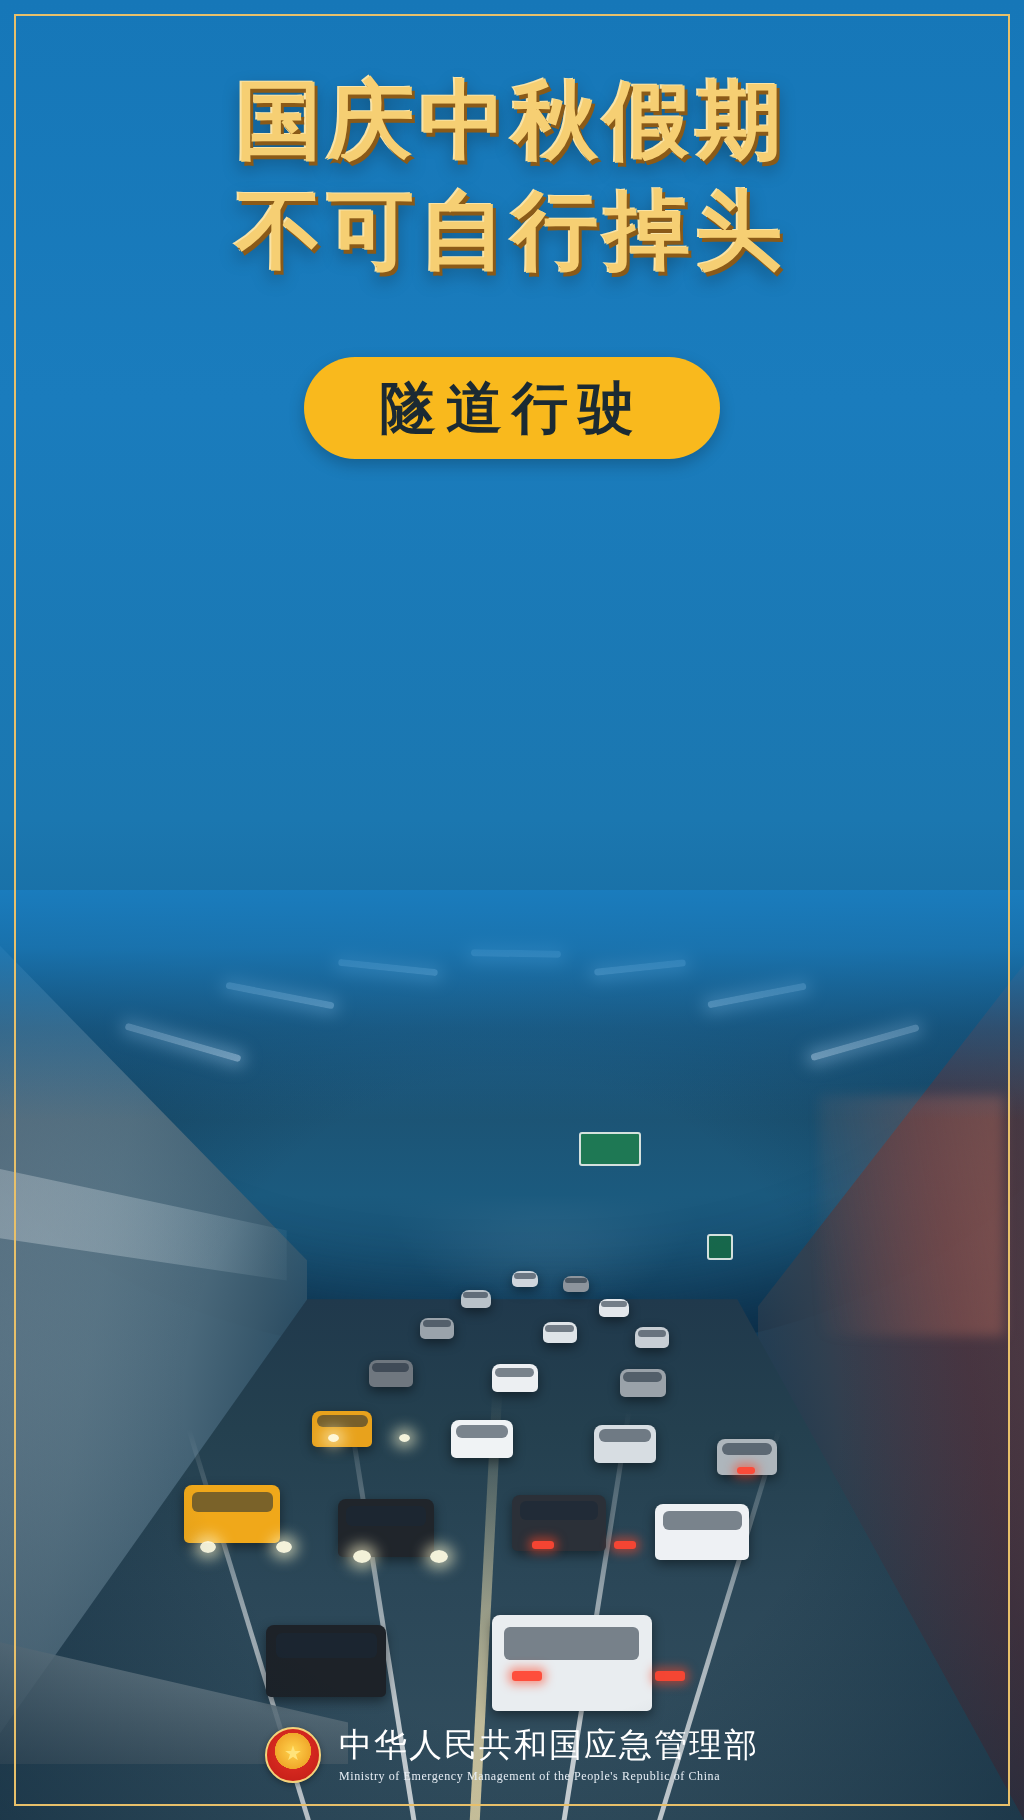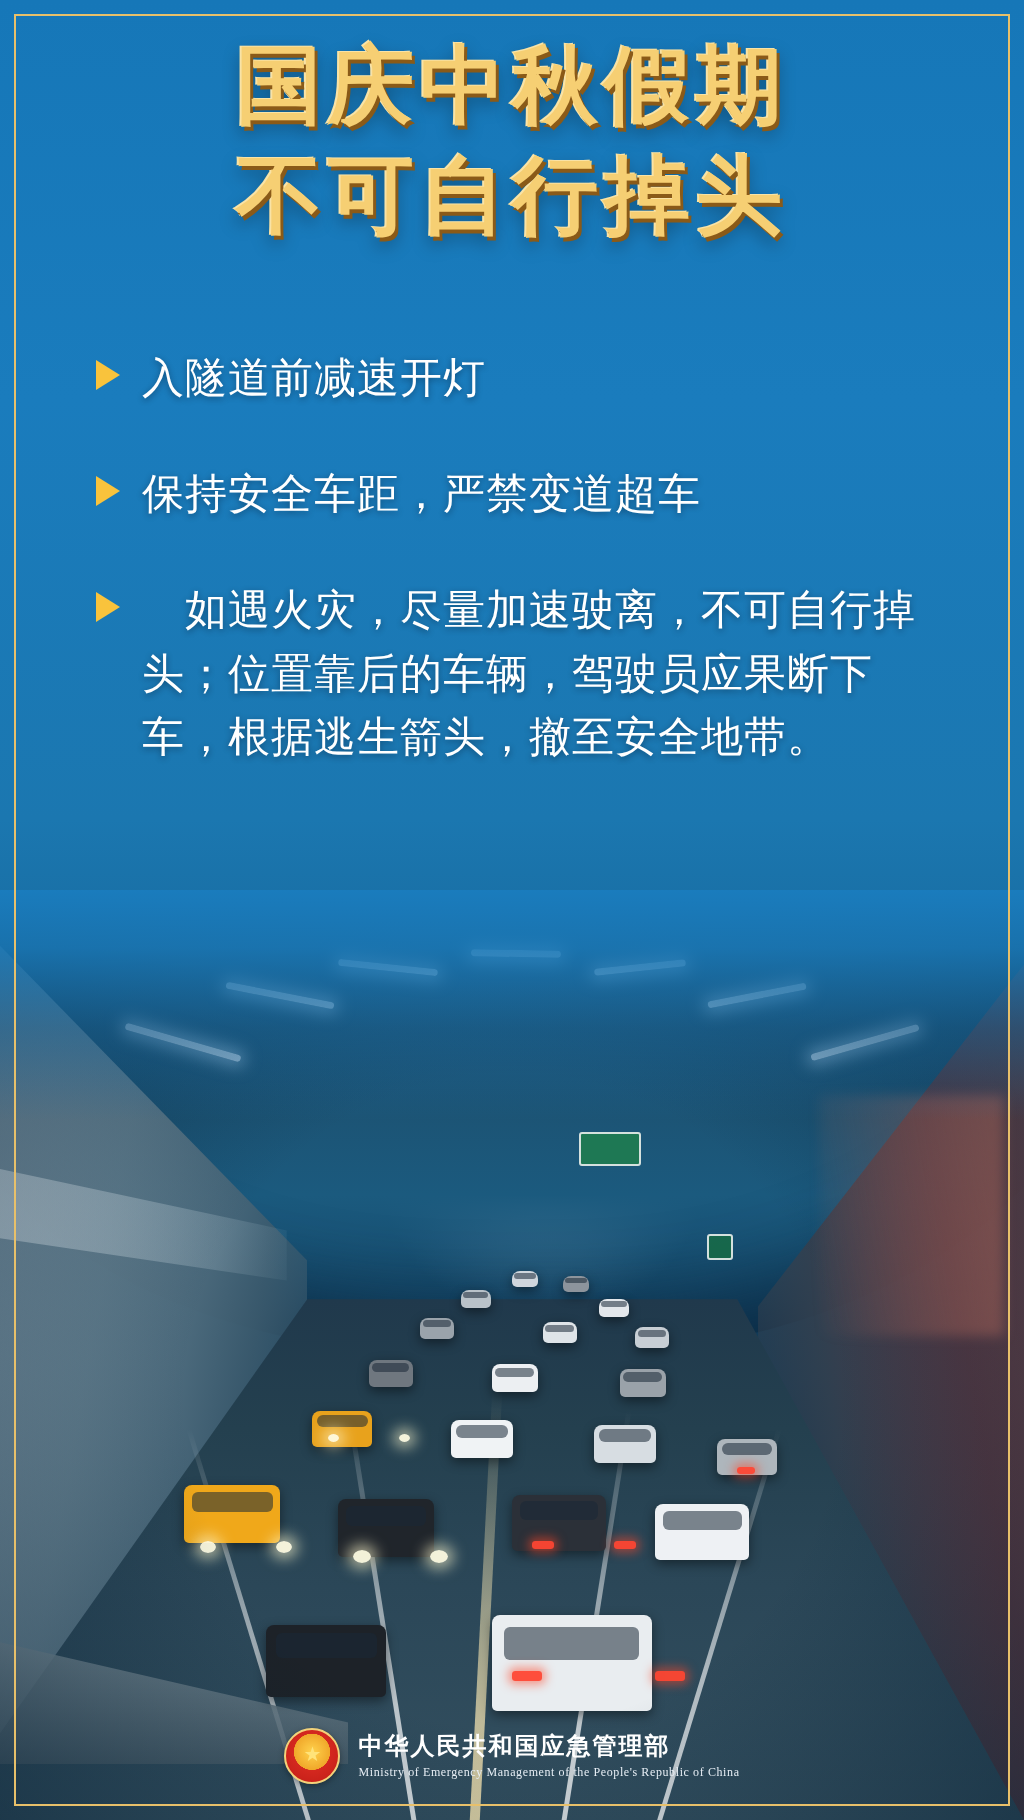--- a/index.html
+++ b/index.html
@@ -195,21 +195,21 @@
   }
 
   
   .content {
     position: relative;
     z-index: 20;
   }
 
   .headline {
     text-align: center;
-    padding-top: 30px;
+    padding-top: 65px;
   }
   .headline-line {
     font-family: "DejaVu Serif", serif;
     font-weight: bold;
     font-size: 86px;
     letter-spacing: 6px;
     color: #f6cf73;
     text-shadow:
       3px 4px 0 #8a5a18,
       -2px -1px 0 #f9e3a6,
@@ -298,22 +298,22 @@
     color: #ffe37a;
     font-size: 20px;
   }
   .footer-text {
     display: flex;
     flex-direction: column;
     justify-content: center;
   }
   .footer-cn {
     font-family: "DejaVu Sans", sans-serif;
-    font-weight: bold;
-    font-size: 24px;
+    font-weight: normal;
+    font-size: 33px;
     color: #ffffff;
     letter-spacing: 2px;
     line-height: 1.2;
   }
   .footer-en {
     font-family: "Liberation Serif", serif;
     font-size: 12px;
     color: #e7eef5;
     letter-spacing: 0.6px;
     margin-top: 4px;
@@ -397,39 +397,26 @@
     </div>
   </div>
 
   <div class="content">
 
     <div class="headline">
       <div class="headline-line">国庆中秋假期</div>
       <div class="headline-line">不可自行掉头</div>
     </div>
 
-
-    <div class="bullets">
-
-      <div class="bullet">
-        <span class="bullet-marker"></span>
-        <span class="bullet-text">入隧道前减速开灯</span>
+    <div class="pill-wrap">
+      <div class="pill">
+        <div class="pill-text">隧道行驶</div>
       </div>
-
-      <div class="bullet">
-        <span class="bullet-marker"></span>
-        <span class="bullet-text">保持安全车距，严禁变道超车</span>
-      </div>
-
-      <div class="bullet long">
-        <span class="bullet-marker"></span>
-        <span class="bullet-text">　如遇火灾，尽量加速驶离，不可自行掉头；位置靠后的车辆，驾驶员应果断下车，根据逃生箭头，撤至安全地带。</span>
-      </div>
-
     </div>
+
   </div>
 
   <div class="footer">
     <div class="emblem"></div>
     <div class="footer-text">
       <div class="footer-cn">中华人民共和国应急管理部</div>
       <div class="footer-en">Ministry of Emergency Management of the People's Republic of China</div>
     </div>
   </div>
 

